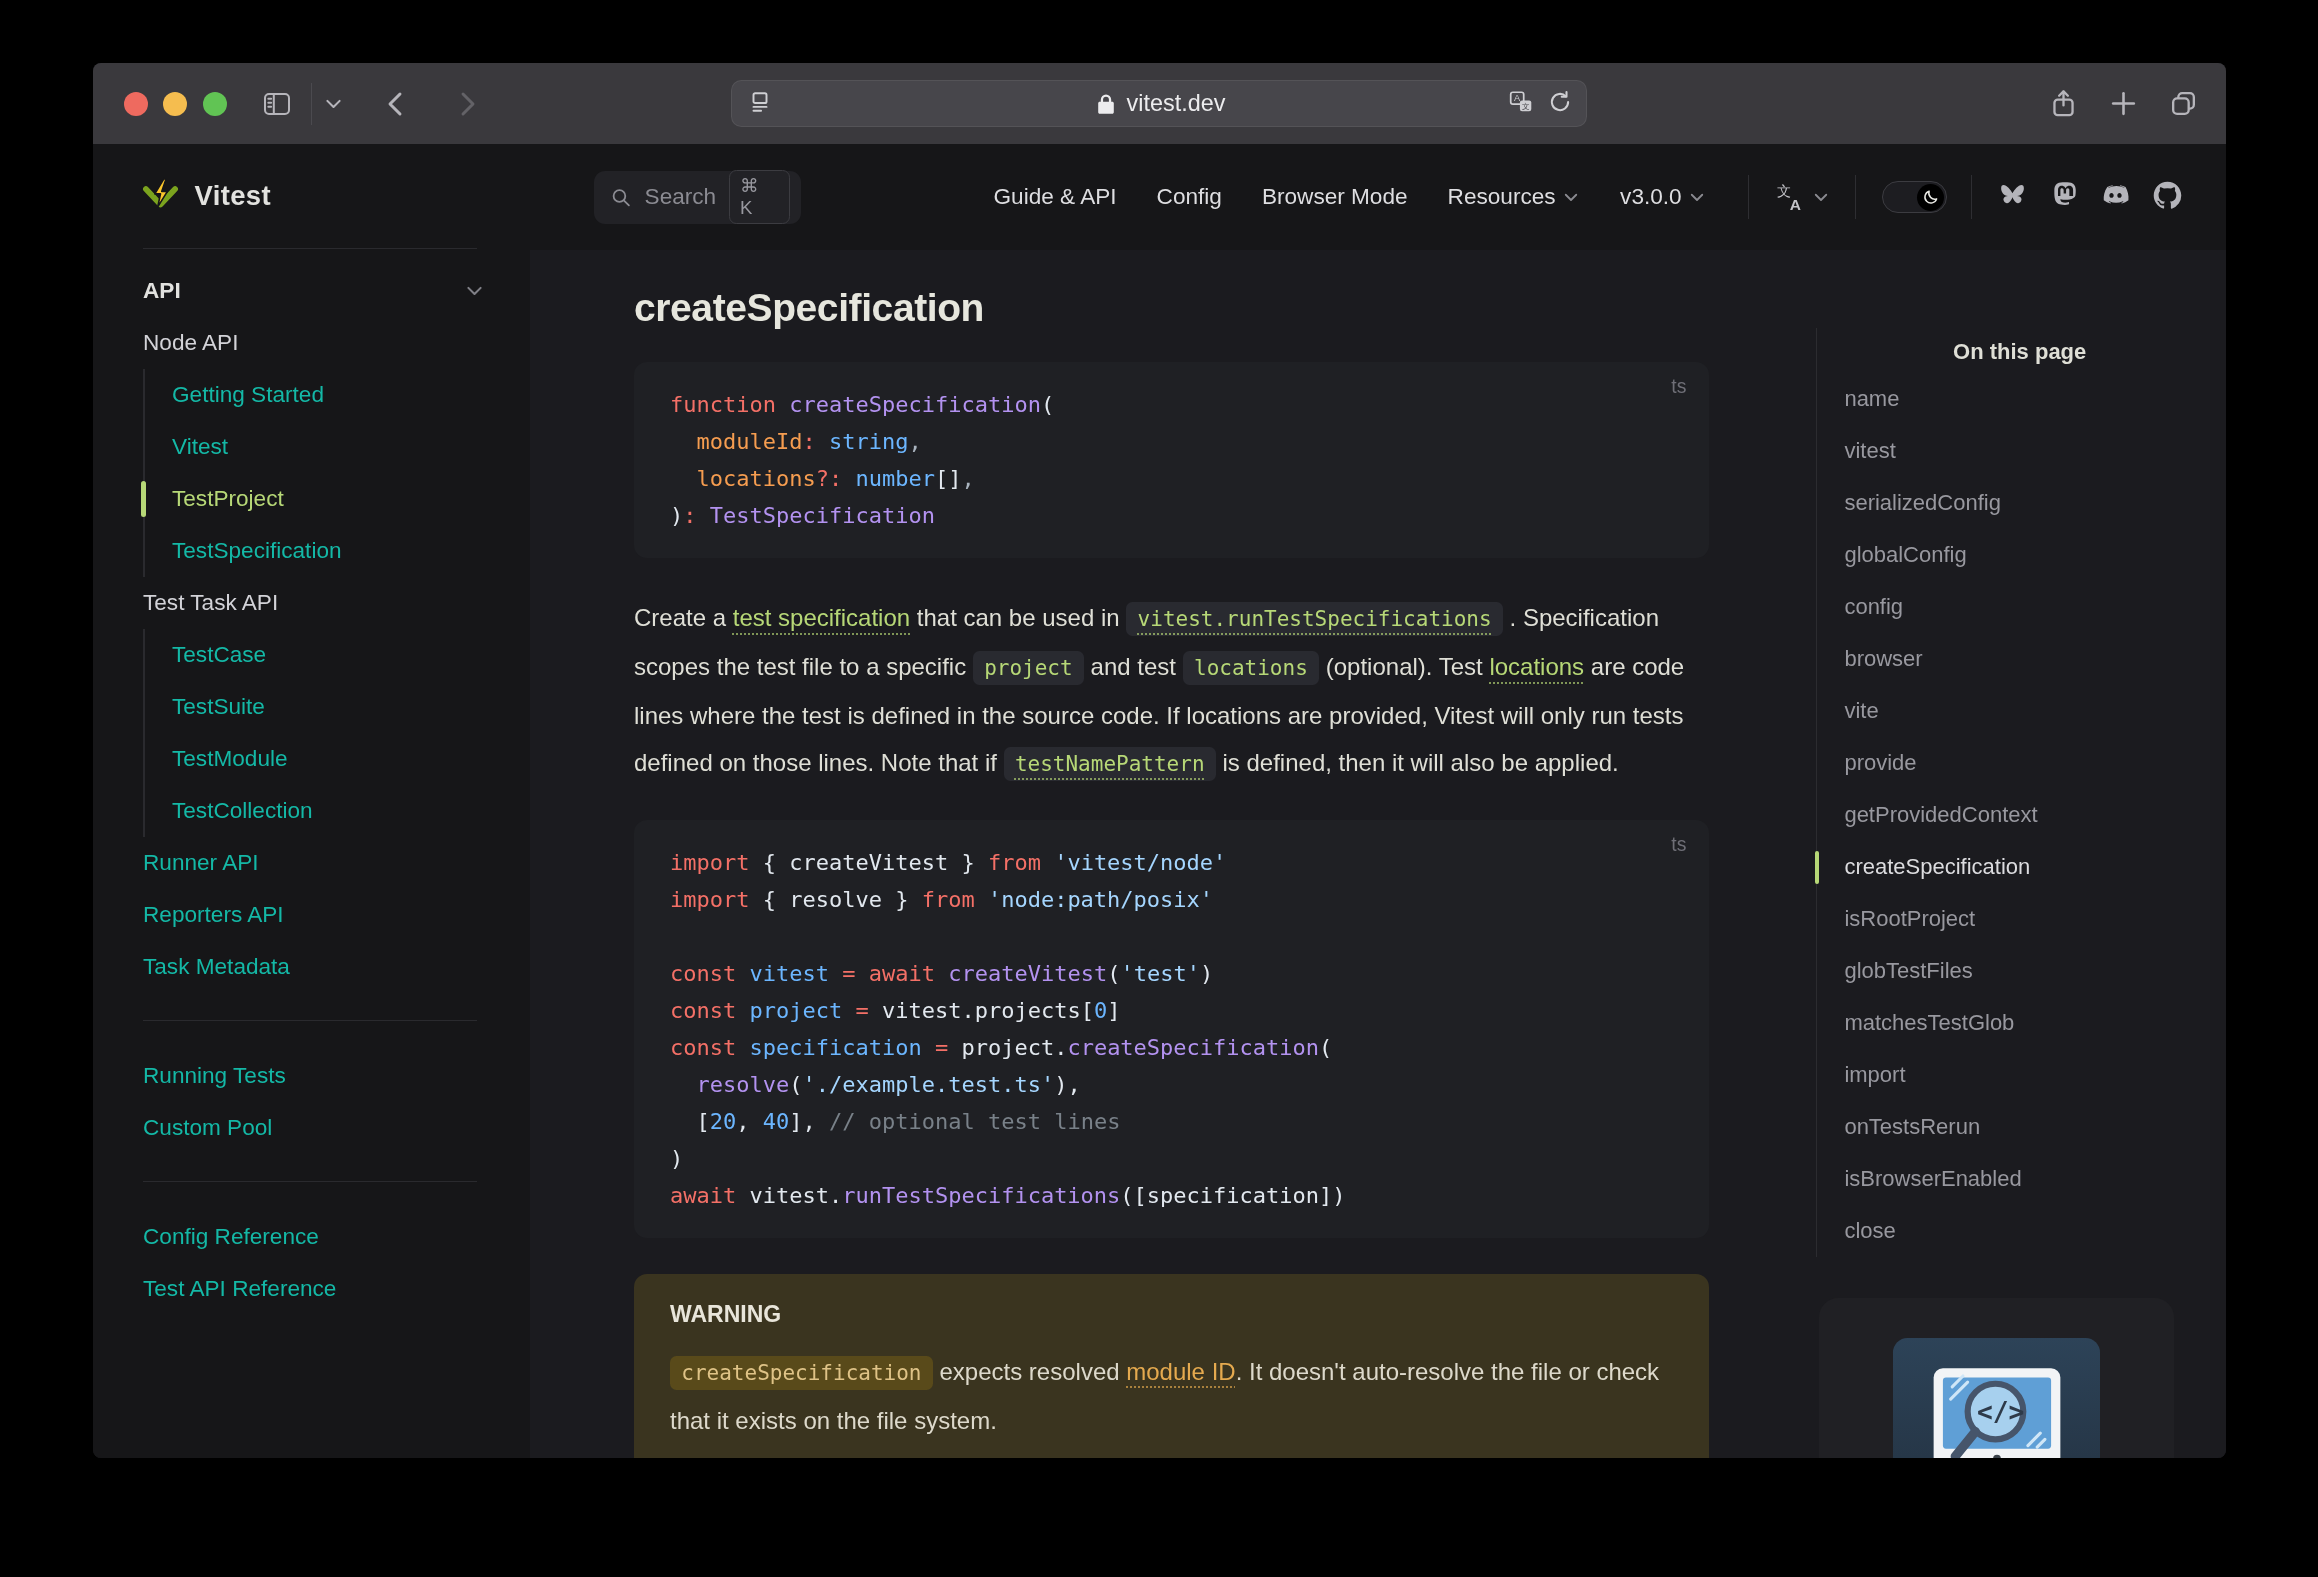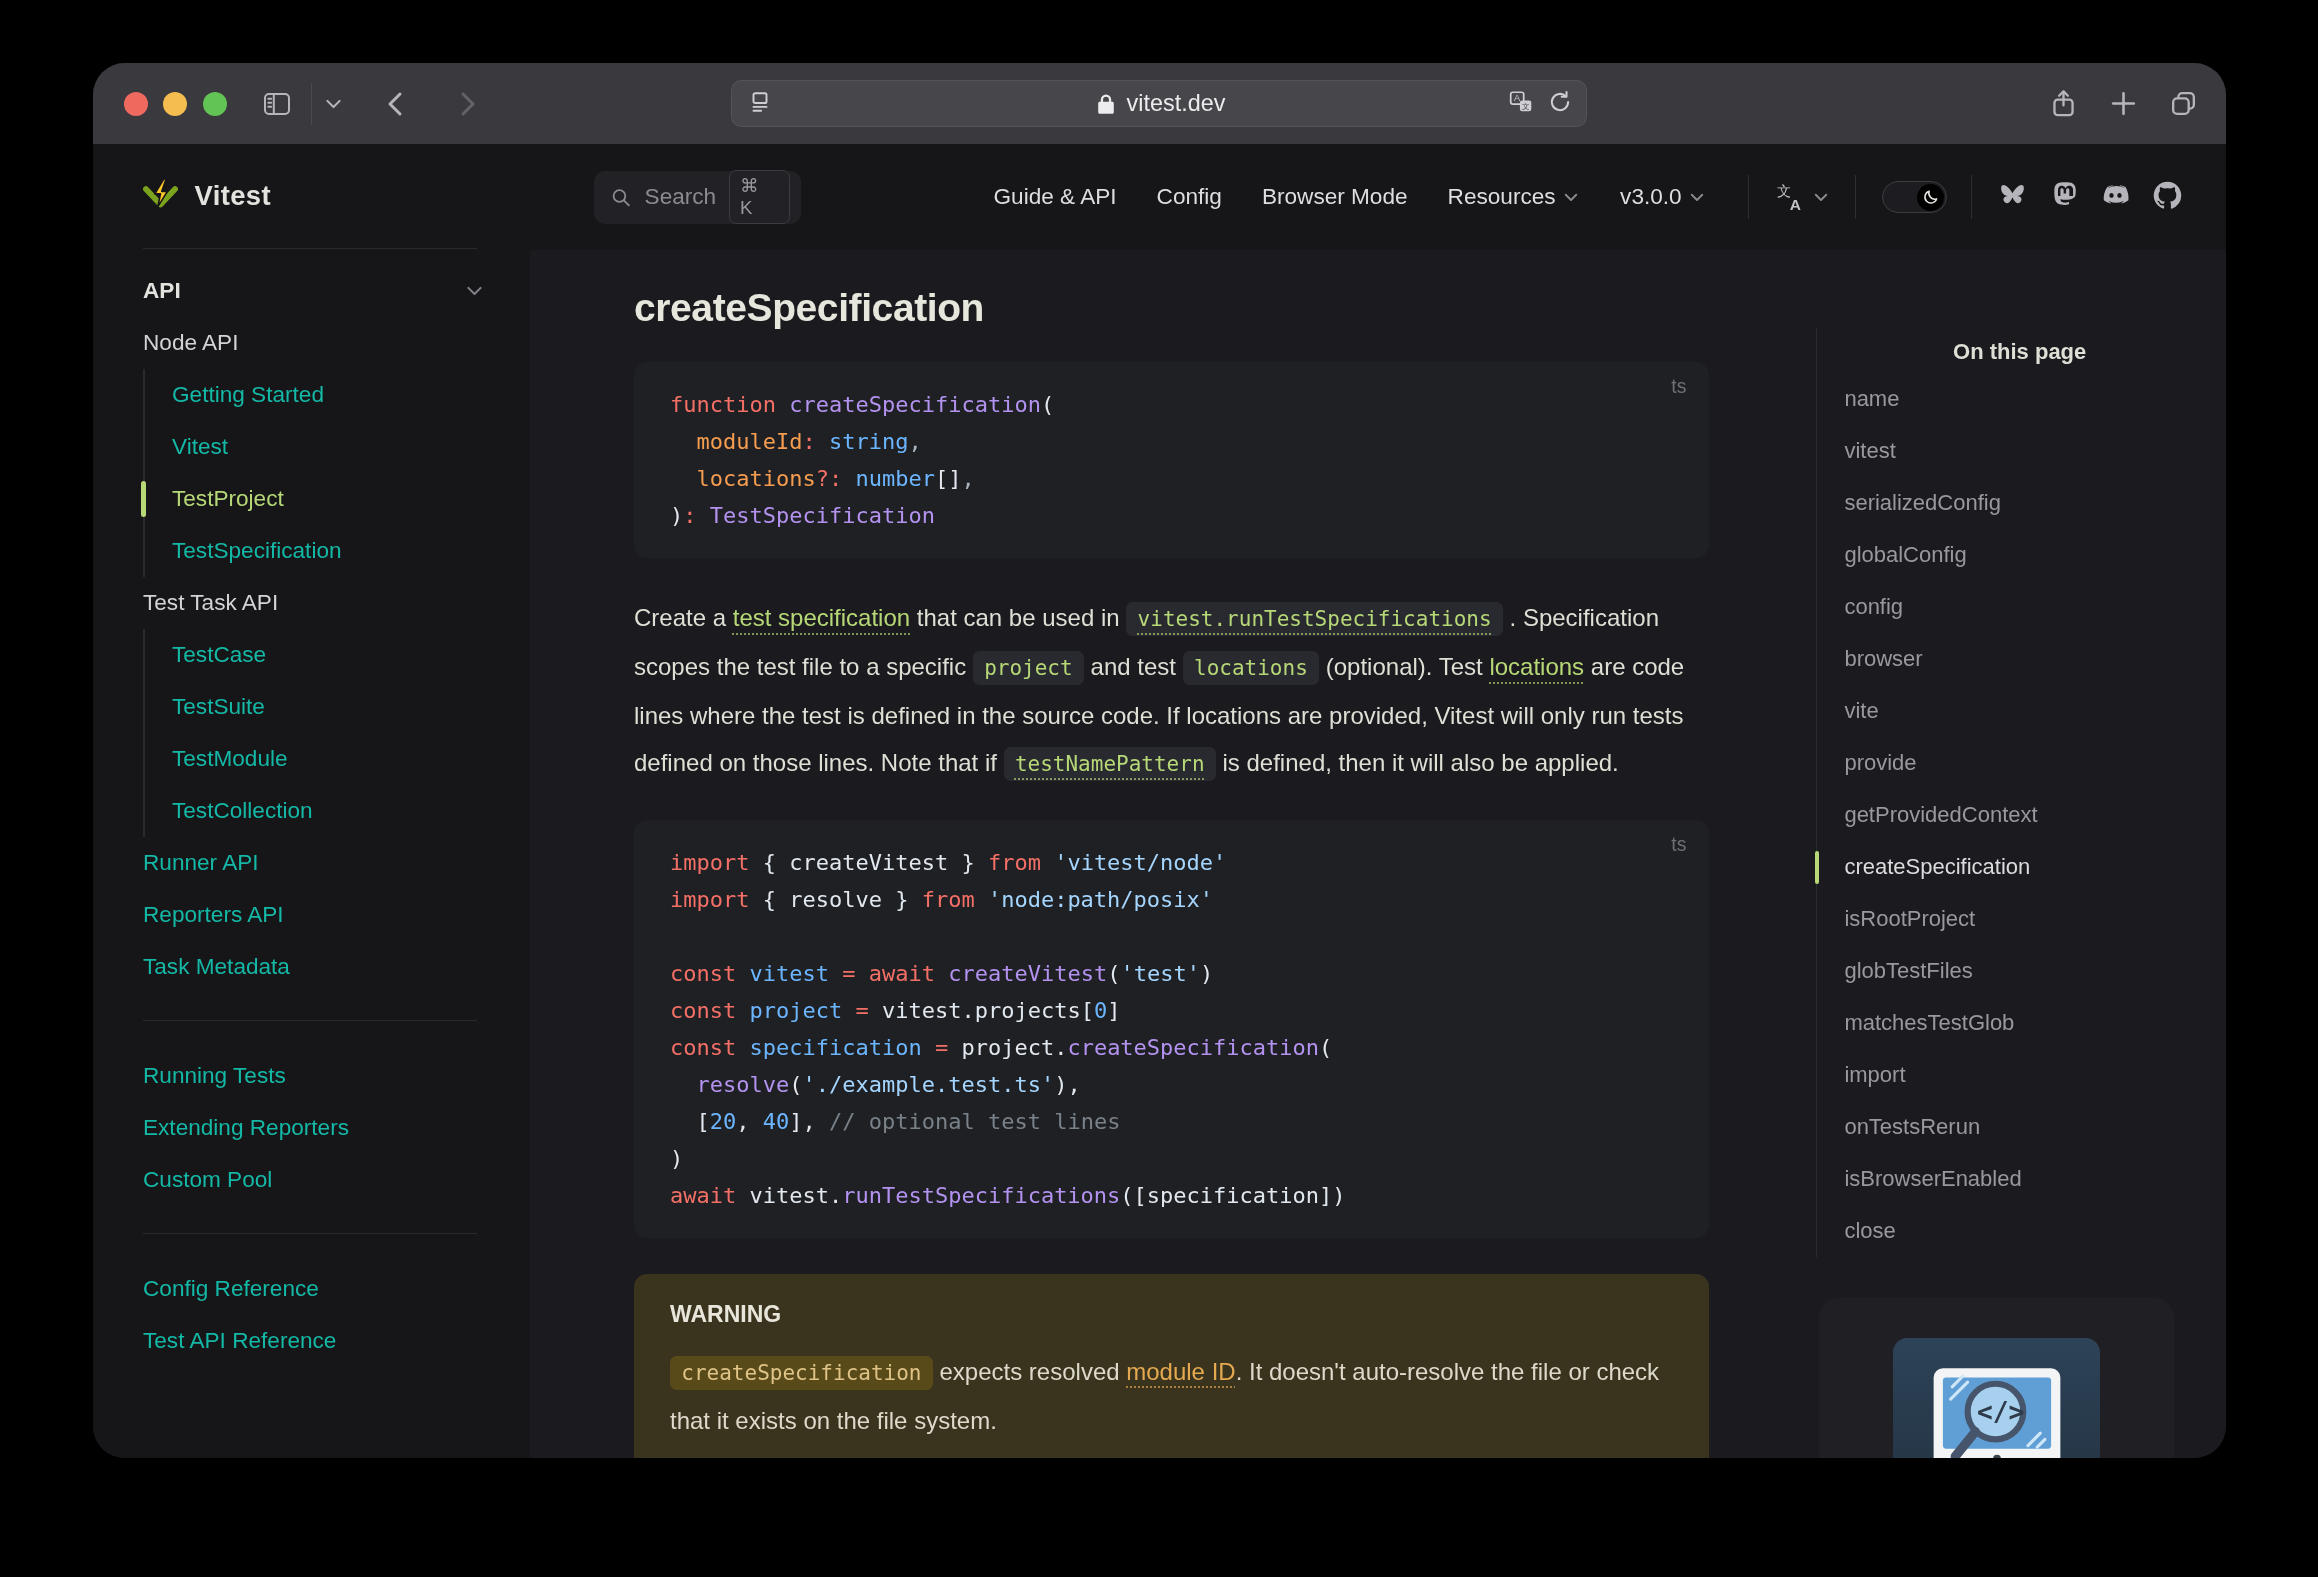--- a/index.html
+++ b/index.html
@@ -1,20 +1,20 @@
 <!DOCTYPE html>
 <html style="font-size:13px"><head>
 <meta charset="utf-8">
 <style>
   * { margin:0; padding:0; box-sizing:border-box; }
   html,body { width:2319px; height:1578px; background:#000; overflow:hidden;
               font-family:"Liberation Sans", sans-serif; }
 
   .window { position:absolute; left:93px; top:63px; width:2133px; height:1395px;
-            border-radius:32px; overflow:hidden; background:#1b1b1f; }
+            border-radius:8px; overflow:hidden; background:#1b1b1f; }
 
   
   .chrome { position:absolute; left:0; top:0; right:0; height:81px; background:#3a393d;
             display:flex; align-items:center; }
   .tl-group { display:flex; gap:15.3px; padding-left:31px; }
   .tl-dot { width:24px; height:24px; border-radius:50%; }
   .tl-red { background:#ee6a5f; } .tl-yellow { background:#f5bd4f; } .tl-green { background:#61c454; }
   .chrome-btn { color:#b6b5bb; display:flex; align-items:center; justify-content:center; }
   .chrome-btn svg { width:32px; height:32px; }
   .chrome-btn.small svg { width:21px; height:21px; }
@@ -274,23 +274,20 @@
           <span>Reporters API</span>
         </div>
         <div class="sb-row link">
           <span>Task Metadata</span>
         </div>
         <div class="sb-divider"></div>
         <div class="sb-row link">
           <span>Running Tests</span>
         </div>
         <div class="sb-row link">
-          <span>Extending Reporters</span>
-        </div>
-        <div class="sb-row link">
           <span>Custom Pool</span>
         </div>
         <div class="sb-divider"></div>
         <div class="sb-row link">
           <span>Config Reference</span>
         </div>
         <div class="sb-row link">
           <span>Test API Reference</span>
         </div>
       </div>

